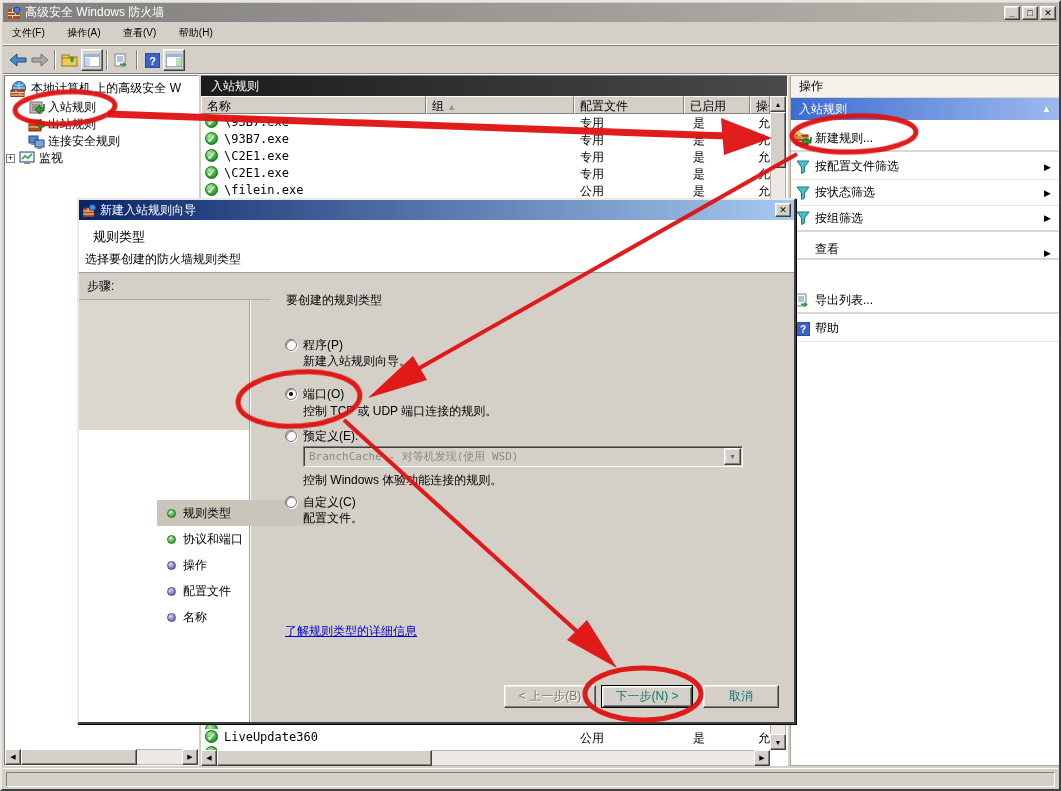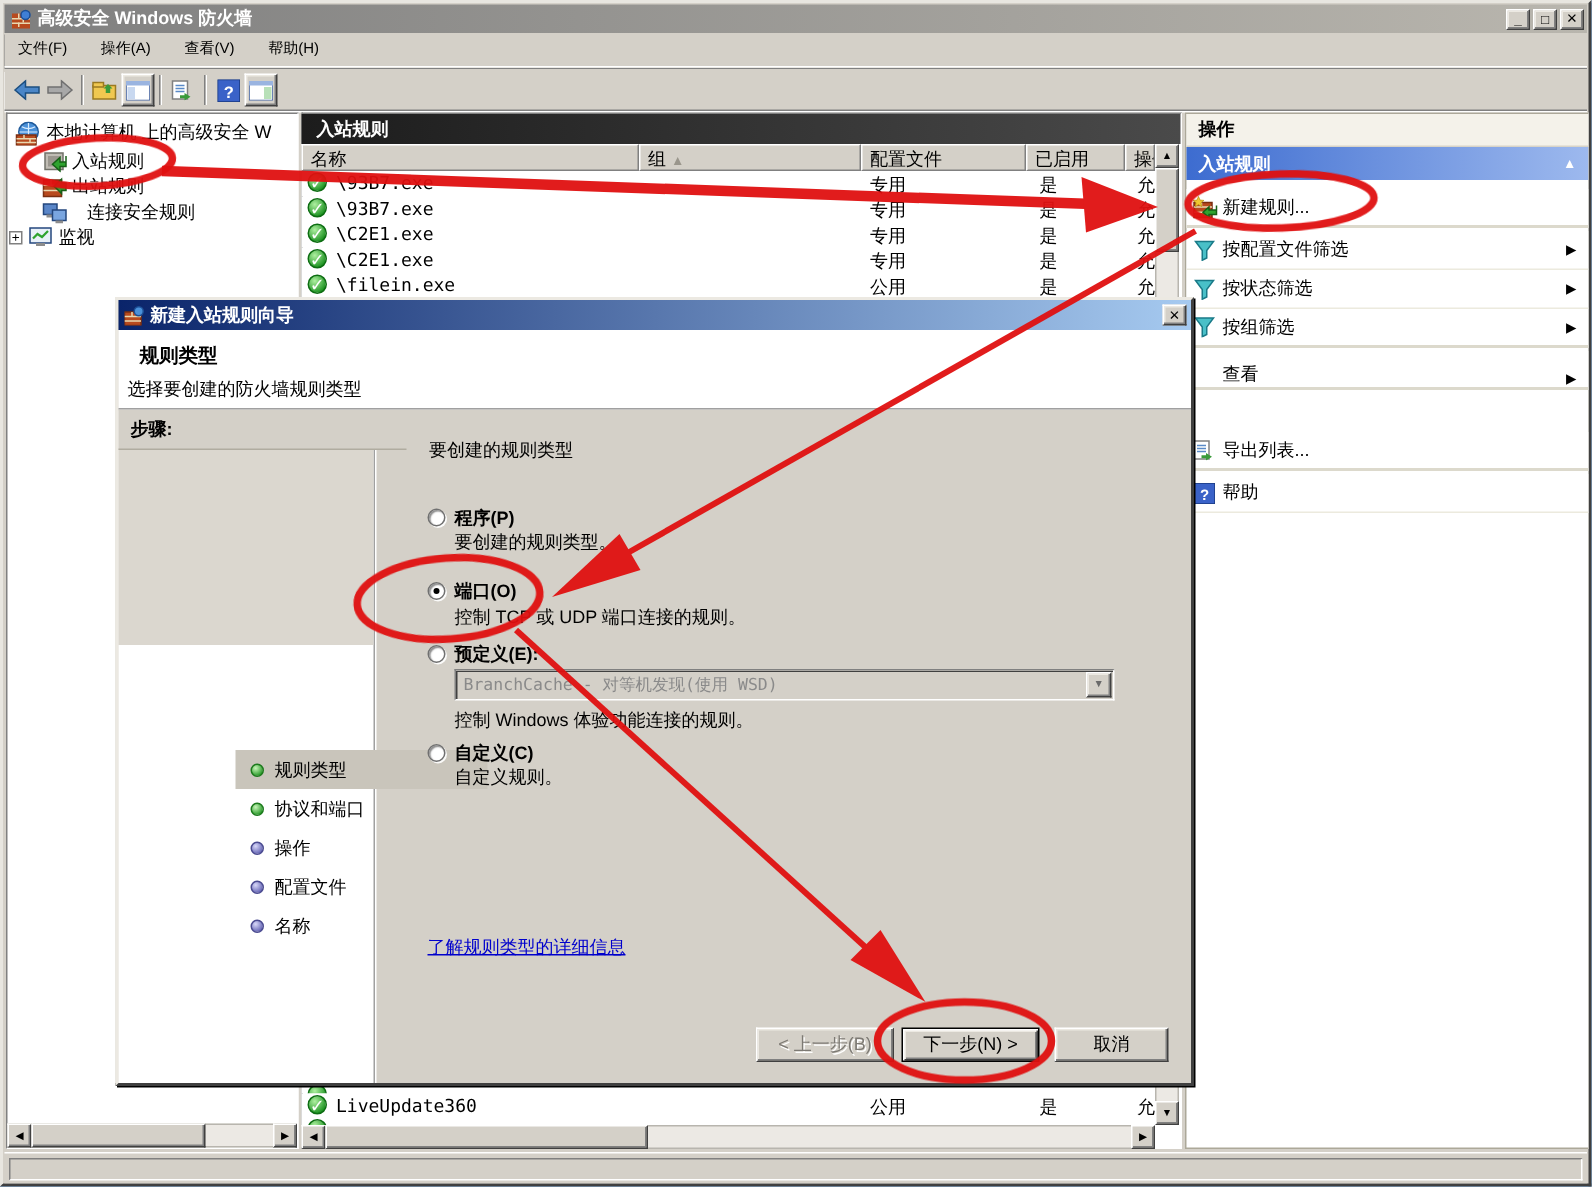--- a/index.html
+++ b/index.html
@@ -1,21 +1,21 @@
 <!DOCTYPE html>
 <html><head>
 <meta charset="utf-8">
 <style>
   html,body{margin:0;padding:0;background:#3a6ea5;}
   *{box-sizing:border-box;font-family:"Liberation Sans","DejaVu Sans",sans-serif;}
   #screen{position:relative;width:1061px;height:791px;background:#d4d0c8;overflow:hidden;
           border:2px solid;border-color:#e8e6e0 #404040 #404040 #e8e6e0;}
   .abs{position:absolute;}
   .txt{font-size:12px;color:#000;white-space:nowrap;}
-  .bold{font-weight:bold;}
+  .bold{font-weight:normal;}
   .raised{background:#d4d0c8;border:1px solid;border-color:#fff #404040 #404040 #fff;
           box-shadow:inset -1px -1px 0 #808080,inset 1px 1px 0 #ece9e2;}
   .titlebar-main{background:linear-gradient(90deg,#7f7f7f,#b9b6ae);color:#fff;}
   .titlebar-dlg{background:linear-gradient(90deg,#0a246a,#a6caf0);color:#fff;}
   .winbtn{width:16px;height:14px;display:flex;align-items:center;justify-content:center;
           font-size:9px;font-weight:bold;color:#000;}
   .menuitem{display:inline-block;padding:3px 9px;font-size:10px;cursor:default;}
   .tbicon{width:22px;height:22px;display:flex;align-items:center;justify-content:center;}
   .tbsep{width:2px;height:20px;border-left:1px solid #808080;border-right:1px solid #fff;margin:0 3px;}
   .treerow{position:absolute;height:17px;display:flex;align-items:center;font-size:12px;white-space:nowrap;}
@@ -39,21 +39,21 @@
   .subarrow{position:absolute;right:8px;font-size:9px;color:#000;}
   .ball{width:9px;height:9px;border-radius:50%;display:inline-block;}
   .ball.g{background:radial-gradient(circle at 35% 30%,#c8f5b8,#2f9e2f 75%);border:1px solid #1c7a1c;}
   .ball.b{background:radial-gradient(circle at 35% 30%,#d8d8f8,#6a6ab8 75%);border:1px solid #4a4a90;}
   .step{position:absolute;left:78px;width:168px;height:26px;display:flex;align-items:center;font-size:12px;}
   .radio{position:absolute;width:12px;height:12px;border-radius:50%;background:#fff;border:1px solid #707070;
          box-shadow:inset 1px 1px 1px rgba(0,0,0,.45),1px 1px 0 rgba(255,255,255,.9);}
   .radio .dot{position:absolute;left:3px;top:3px;width:4px;height:4px;border-radius:50%;background:#000;}
   .btn{position:absolute;height:23px;background:#d4d0c8;border:1px solid;border-color:#fff #404040 #404040 #fff;
        box-shadow:inset -1px -1px 0 #808080,inset 1px 1px 0 #ece9e2;
-       display:flex;align-items:center;justify-content:center;font-size:12px;color:#000000;}
+       display:flex;align-items:center;justify-content:center;font-size:12px;color:#0f766e;}
   .btn.default{border:1px solid #000;box-shadow:inset 1px 1px 0 #fff,inset -1px -1px 0 #404040,
                inset 2px 2px 0 #ece9e2,inset -2px -2px 0 #808080;}
   .btn.disabled{color:#7d7a74;text-shadow:1px 1px 0 #fff;}
   .link{font-size:12px;color:#0000cc;text-decoration:underline;}
   svg.ann{position:absolute;left:0;top:0;z-index:60;pointer-events:none;}
   #dialog{z-index:30;}
 </style>
 </head>
 <body>
 
@@ -159,21 +159,21 @@
   <div class="treerow" style="left:26px;top:114px;">
     <svg width="17" height="15" style="margin-right:3px">
       <rect x="1" y="3" width="12" height="11" fill="#b84a1e" stroke="#7a2e10"></rect>
         <line x1="1" y1="6.5" x2="13" y2="6.5" stroke="#e8d8b0"></line>
         <line x1="1" y1="10" x2="13" y2="10" stroke="#e8d8b0"></line>
         <line x1="6" y1="3" x2="6" y2="6.5" stroke="#e8d8b0"></line>
       <polygon points="8,8 13,3.5 13,6 16,6 16,11 13,11 13,13" fill="#2fa32f" stroke="#176017" transform="translate(0,-1)"></polygon>
     </svg>
     <span>出站规则</span>
   </div>
-  <div class="treerow" style="left:26px;top:131px;gap:10px;">
+  <div class="treerow" style="left:26px;top:131px;">
     <svg width="17" height="15" style="margin-right:3px">
       <rect x="1" y="2" width="9" height="7" fill="#5a86c8" stroke="#24477e"></rect>
         <rect x="3" y="9" width="5" height="2" fill="#8c8c8c"></rect>
       <rect x="7" y="6" width="9" height="7" fill="#7aa6e0" stroke="#24477e"></rect>
         <rect x="9" y="13" width="5" height="2" fill="#8c8c8c"></rect>
     </svg>
     <span>连接安全规则</span>
   </div>
   <div class="treerow" style="left:4px;top:148px;">
     <span style="width:9px;height:9px;border:1px solid #808080;background:#fff;font-size:9px;line-height:7px;text-align:center;margin-right:4px;">+</span>
@@ -385,39 +385,39 @@
     </div>
     <div class="step" style="left:78px;top:404px;">
       <span class="ball b" style="margin:0 7px 0 10px;"></span>
       <span>名称</span>
     </div>
 
     <div class="txt" style="position:absolute;left:207px;top:92px;">要创建的规则类型</div>
 
     <span class="radio" style="left:206px;top:139px;"></span>
     <div class="txt bold" style="position:absolute;left:224px;top:137px;">程序(P)</div>
-    <div class="txt" style="position:absolute;left:224px;top:153px;">要创建的规则类型。</div>
+    <div class="txt" style="position:absolute;left:224px;top:153px;">新建入站规则向导。</div>
 
     <span class="radio" style="left:206px;top:188px;">
         <span class="dot"></span>
       </span>
     <div class="txt bold" style="position:absolute;left:224px;top:186px;">端口(O)</div>
     <div class="txt" style="position:absolute;left:224px;top:203px;">控制 TCP 或 UDP 端口连接的规则。</div>
 
     <span class="radio" style="left:206px;top:230px;"></span>
     <div class="txt bold" style="position:absolute;left:224px;top:228px;">预定义(E):</div>
     <div class="abs" style="left:224px;top:246px;width:440px;height:21px;background:#d4d0c8;border:1px solid;border-color:#808080 #fff #fff #808080;box-shadow:inset 1px 1px 0 #404040;display:flex;align-items:center;">
       <span class="mono" style="color:#8a8a8a;margin-left:5px;flex:1;overflow:hidden;">BranchCache - 对等机发现(使用 WSD)</span>
       <span class="raised" style="width:17px;height:17px;display:flex;align-items:center;justify-content:center;font-size:7px;color:#6a6a6a;margin-right:1px;">▼</span>
     </div>
     <div class="txt" style="position:absolute;left:224px;top:272px;">控制 Windows 体验功能连接的规则。</div>
 
     <span class="radio" style="left:206px;top:296px;"></span>
     <div class="txt bold" style="position:absolute;left:224px;top:294px;">自定义(C)</div>
-    <div class="txt" style="position:absolute;left:224px;top:310px;">自定义规则。</div>
+    <div class="txt" style="position:absolute;left:224px;top:310px;">配置文件。</div>
 
     <div class="link" style="position:absolute;left:206px;top:423px;">了解规则类型的详细信息</div>
 
     <div class="btn disabled" style="left:425px;top:485px;width:92px;">&lt; 上一步(B)</div>
     <div class="btn default" style="left:522px;top:485px;width:92px;">下一步(N) &gt;</div>
     <div class="btn" style="left:624px;top:485px;width:76px;">取消</div>
   </div>
 
   <svg class="ann" width="1061" height="791" viewBox="0 0 1061 791">
     <g stroke="#e01010" fill="none" stroke-width="5" opacity="0.95">

